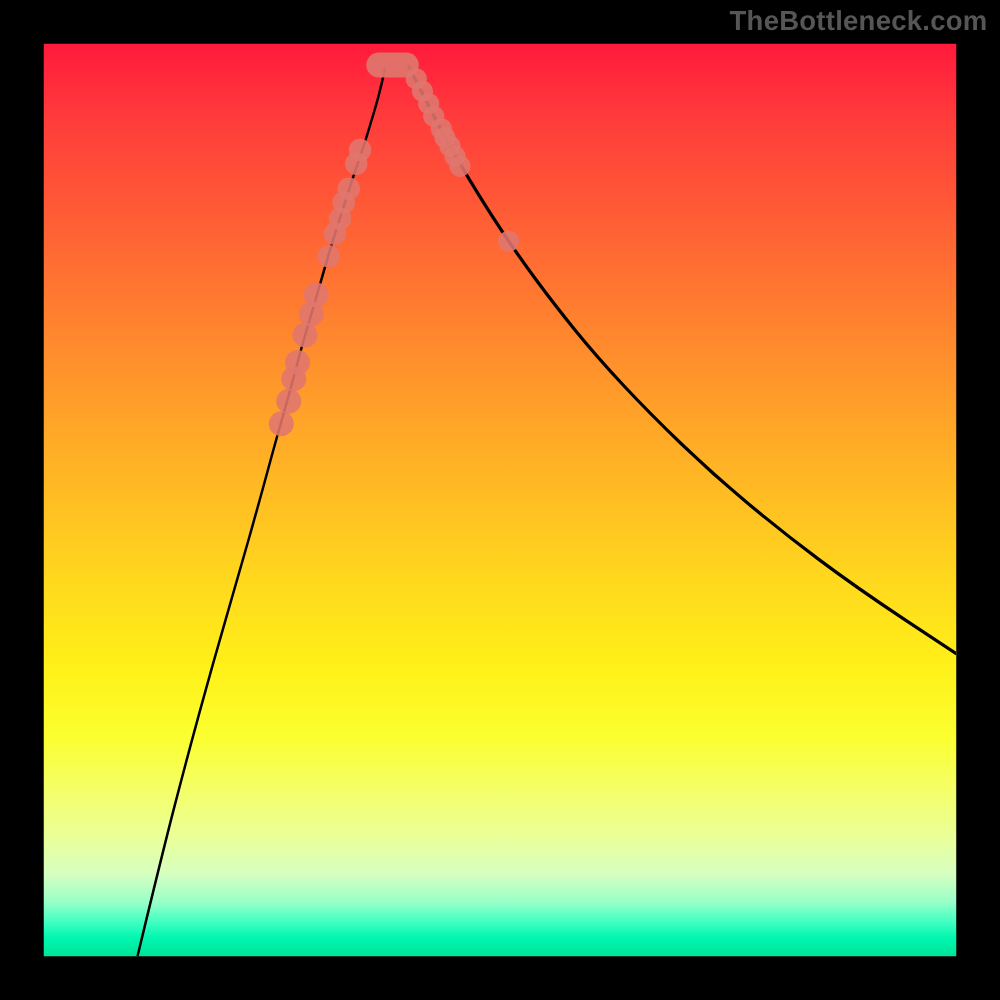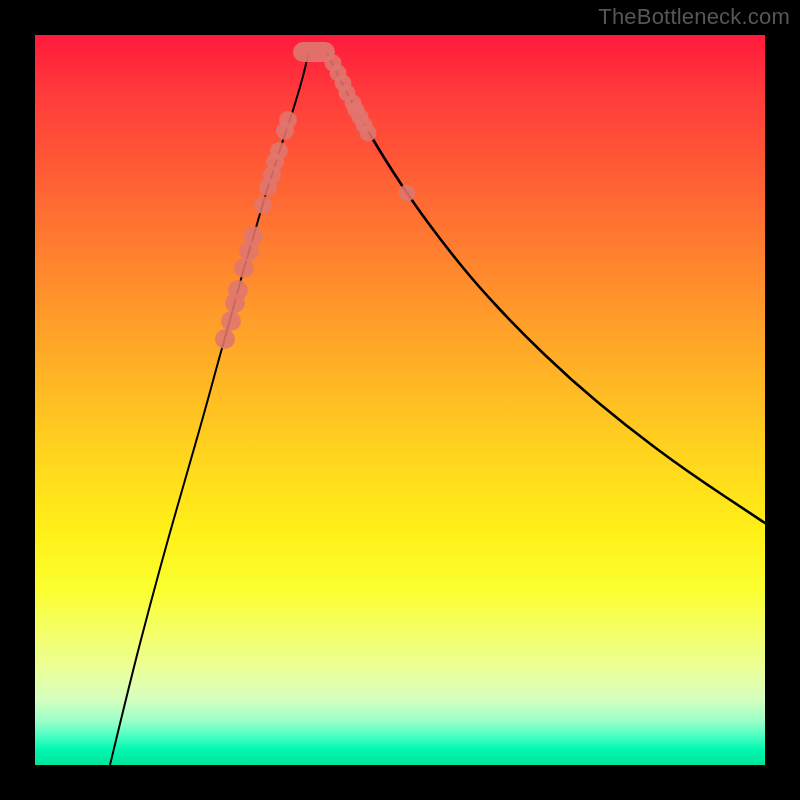--- a/index.html
+++ b/index.html
@@ -36,21 +36,21 @@
       #00e39a 100%
     );
     overflow: hidden;
   }
   .watermark {
     position: absolute;
     top: 4px;
     right: 10px;
     color: #565656;
     font-size: 22px;
-    font-weight: 400;
+    font-weight: 700;
     letter-spacing: 0.2px;
     user-select: none;
   }
   svg {
     position: absolute;
     left: 0;
     top: 0;
   }
   .curve {
     fill: none;

